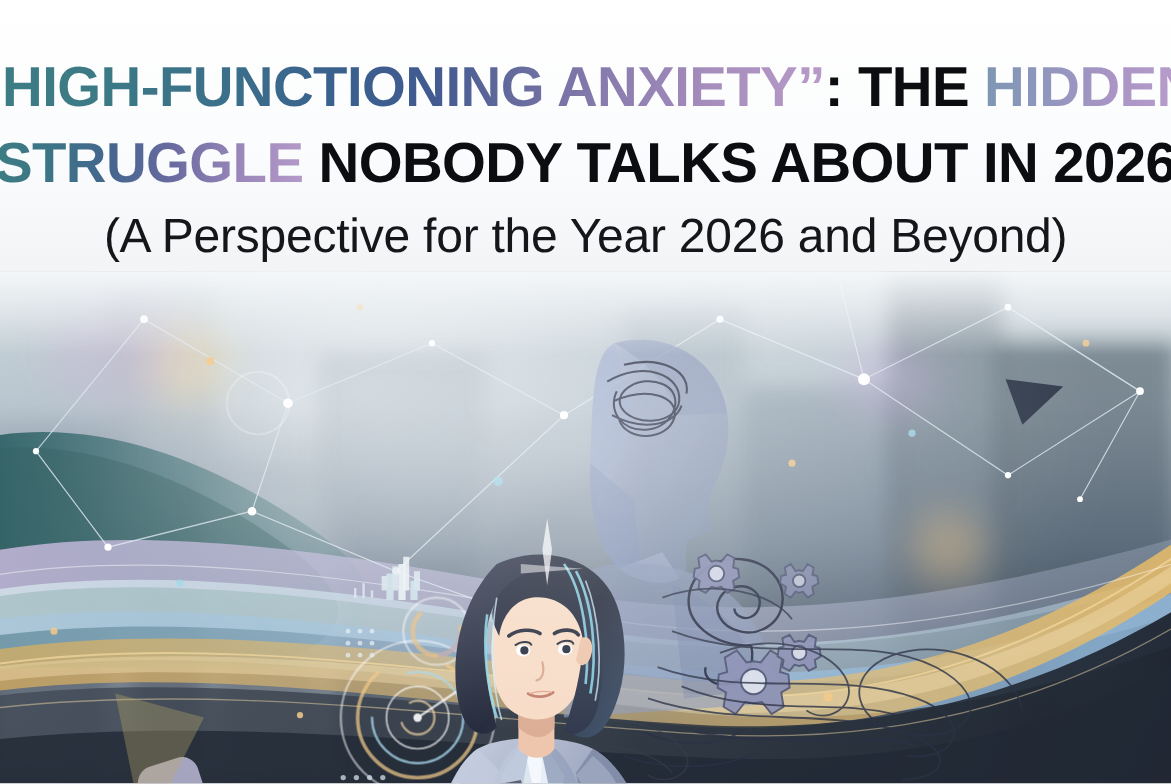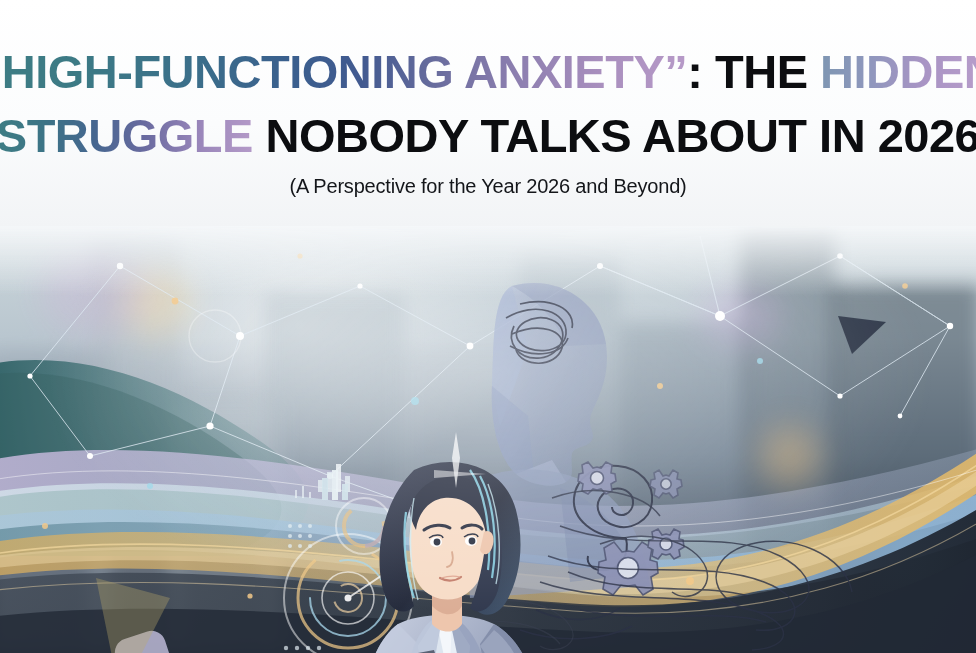--- a/index.html
+++ b/index.html
@@ -39,21 +39,21 @@
   }
   .g3{
     background:linear-gradient(90deg,
       #7e96b2 0%, #8f97bd 28%, #a894c4 58%, #bb9fcc 100%);
     -webkit-background-clip:text; background-clip:text;
     -webkit-text-fill-color:transparent; color:transparent;
   }
   .blk{ color:#0c0d10; }
   .subtitle{
     position:absolute; left:50%; top:175px; transform:translateX(-50%);
-    white-space:nowrap; font-size:20px; font-weight:400; color:#14161a;
+    white-space:nowrap; font-size:40px; font-weight:400; color:#14161a;
     letter-spacing:-0.2px;
   }
 
   
   .art{
     position:absolute; left:0; top:226px; width:976px; height:427px;
     overflow:hidden;
     background:
       radial-gradient(ellipse 320px 220px at 300px 100px, rgba(255,255,255,.55), rgba(255,255,255,0) 70%),
       linear-gradient(180deg,#cdd8dc 0%,#b9c6cf 26%,#7d8c9c 54%,#39414f 80%,#252c37 100%);

